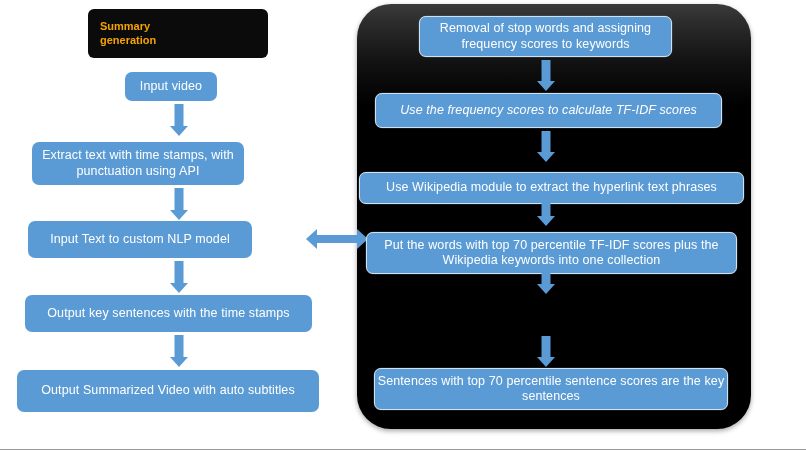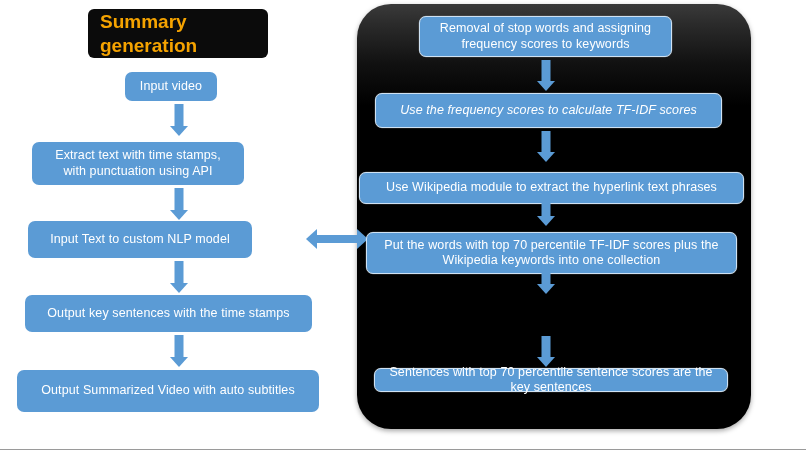--- a/index.html
+++ b/index.html
@@ -24,39 +24,39 @@
     position: absolute;
     box-sizing: border-box;
     background: #5B9BD5;
     color: #ffffff;
     border-radius: 7px;
     display: flex;
     align-items: center;
     justify-content: center;
     text-align: center;
     line-height: 1.22;
-    padding: 2px 12px;
+    padding: 2px 0;
     font-size: 12.5px;
     letter-spacing: 0.1px;
     font-weight: 400;
   }
   .node.on-dark {
     border: 1.2px solid #cfe2f3;
     box-shadow: 0 0 0 0.3px rgba(255,255,255,.35);
   }
 
   
   .title-banner {
     position: absolute;
     box-sizing: border-box;
     background: #0b0b0b;
     color: #F5A300;
     border-radius: 6px;
     font-weight: bold;
-    font-size: 19px;
+    font-size: 11px;
     line-height: 1.22;
     display: flex;
     align-items: center;
     padding-left: 12px;
     text-align: left;
   }
 
   
   .dark-panel {
     position: absolute;
@@ -217,19 +217,19 @@
     <div class="shaft" style="height:20px;"></div>
     <div class="head" style="top:20px;"></div>
   </div>
 
 
   <div class="arrow-down" style="left:537px; top:336px; width:18px; height:32px;">
     <div class="shaft" style="height:21px;"></div>
     <div class="head" style="top:21px;"></div>
   </div>
 
-  <div class="node on-dark" style="left:374px; top:368px; width:354px; height:24px;">
+  <div class="node on-dark" style="left:374px; top:368px; width:354px; height:42px;">
     <span>Sentences with top 70 percentile sentence scores are the key sentences</span>
   </div>
 
   <div class="hrule" style="left:0px; top:449px; width:806px;"></div>
 
 </div>
 
 </body></html>

